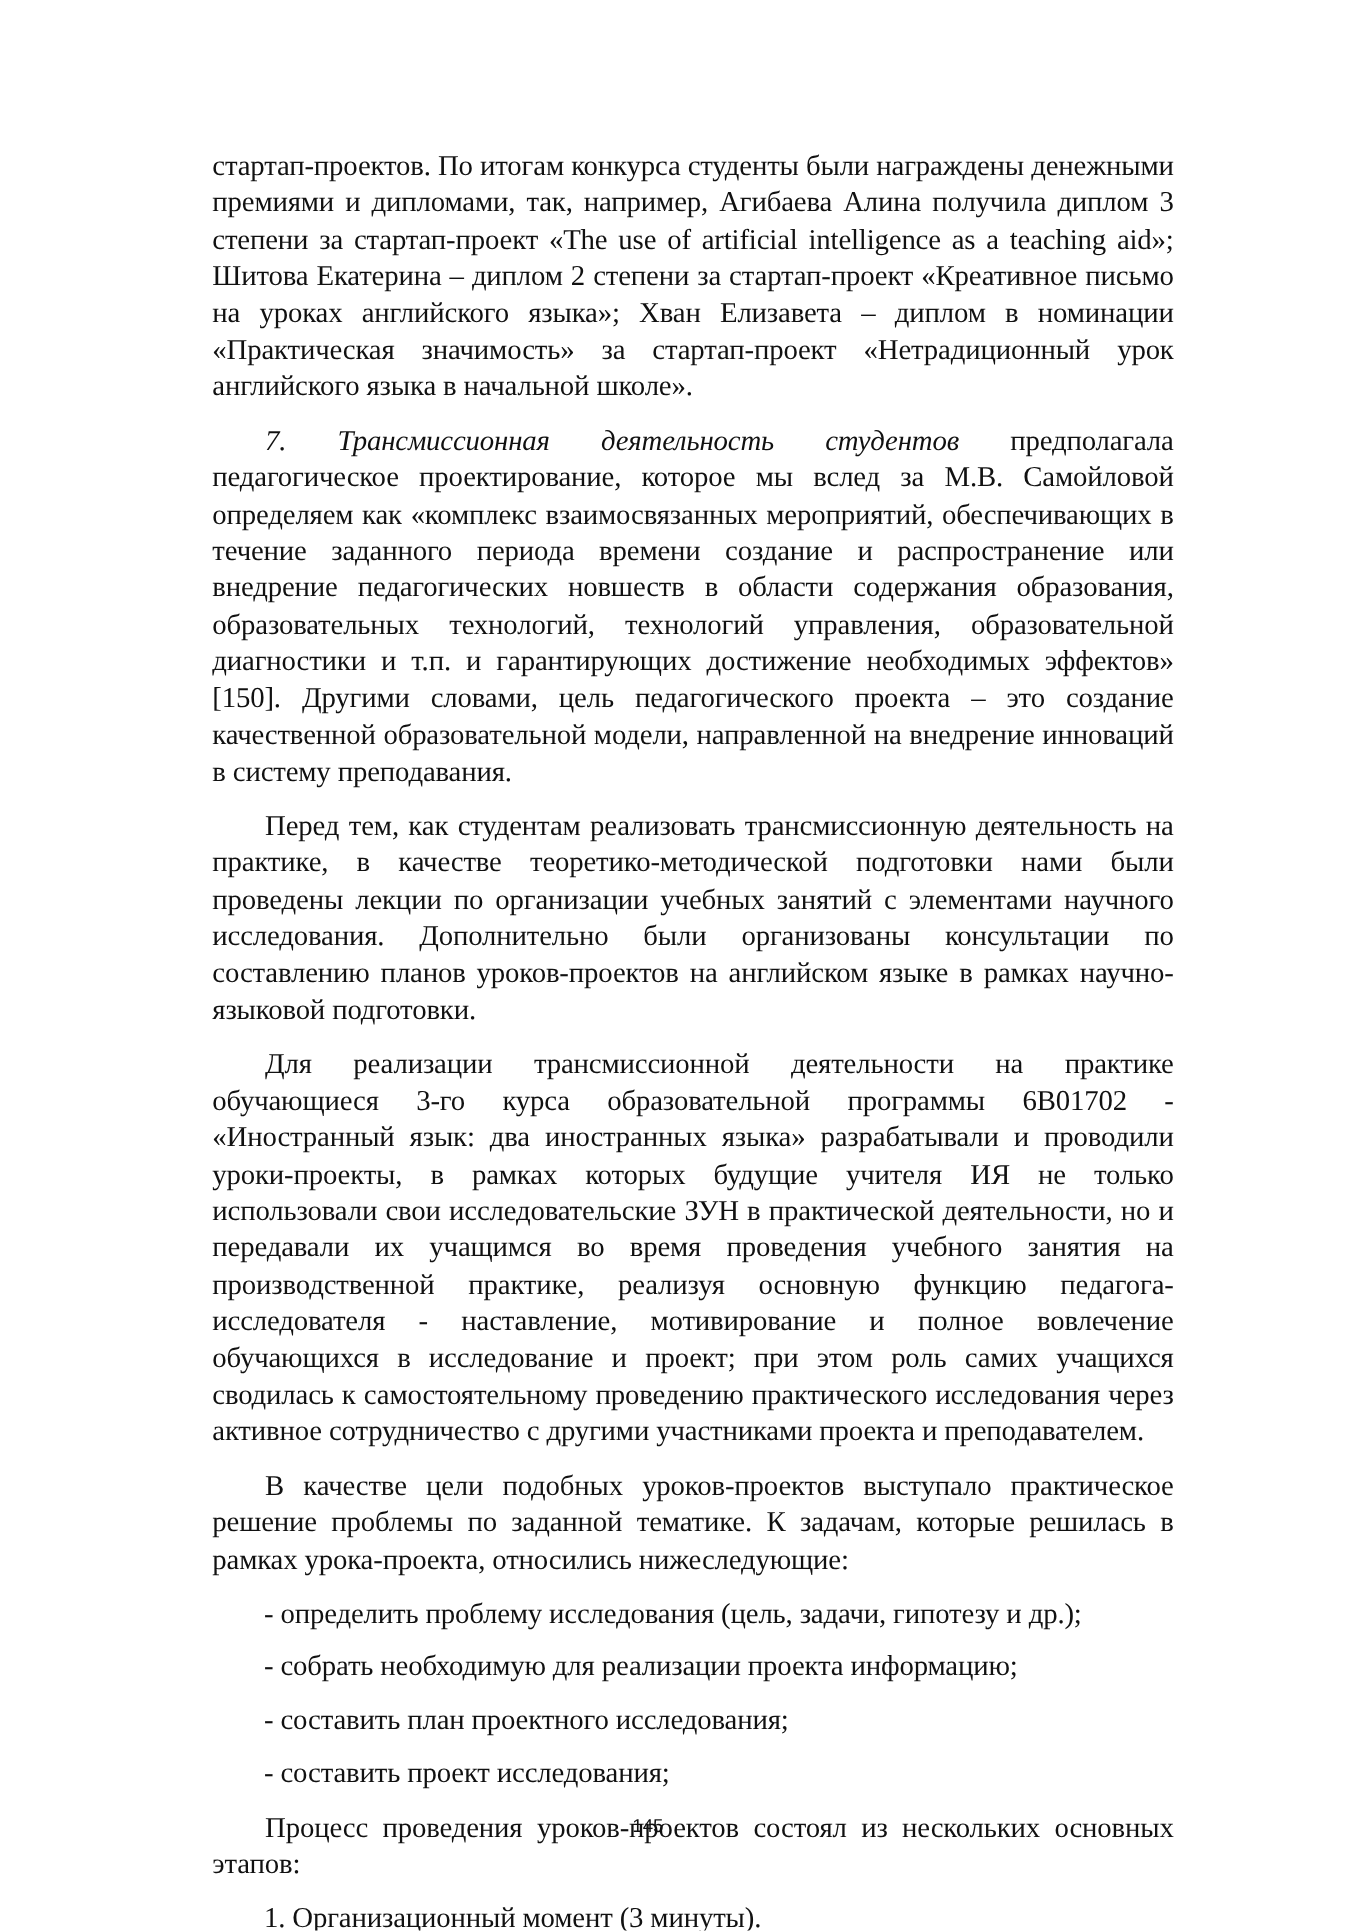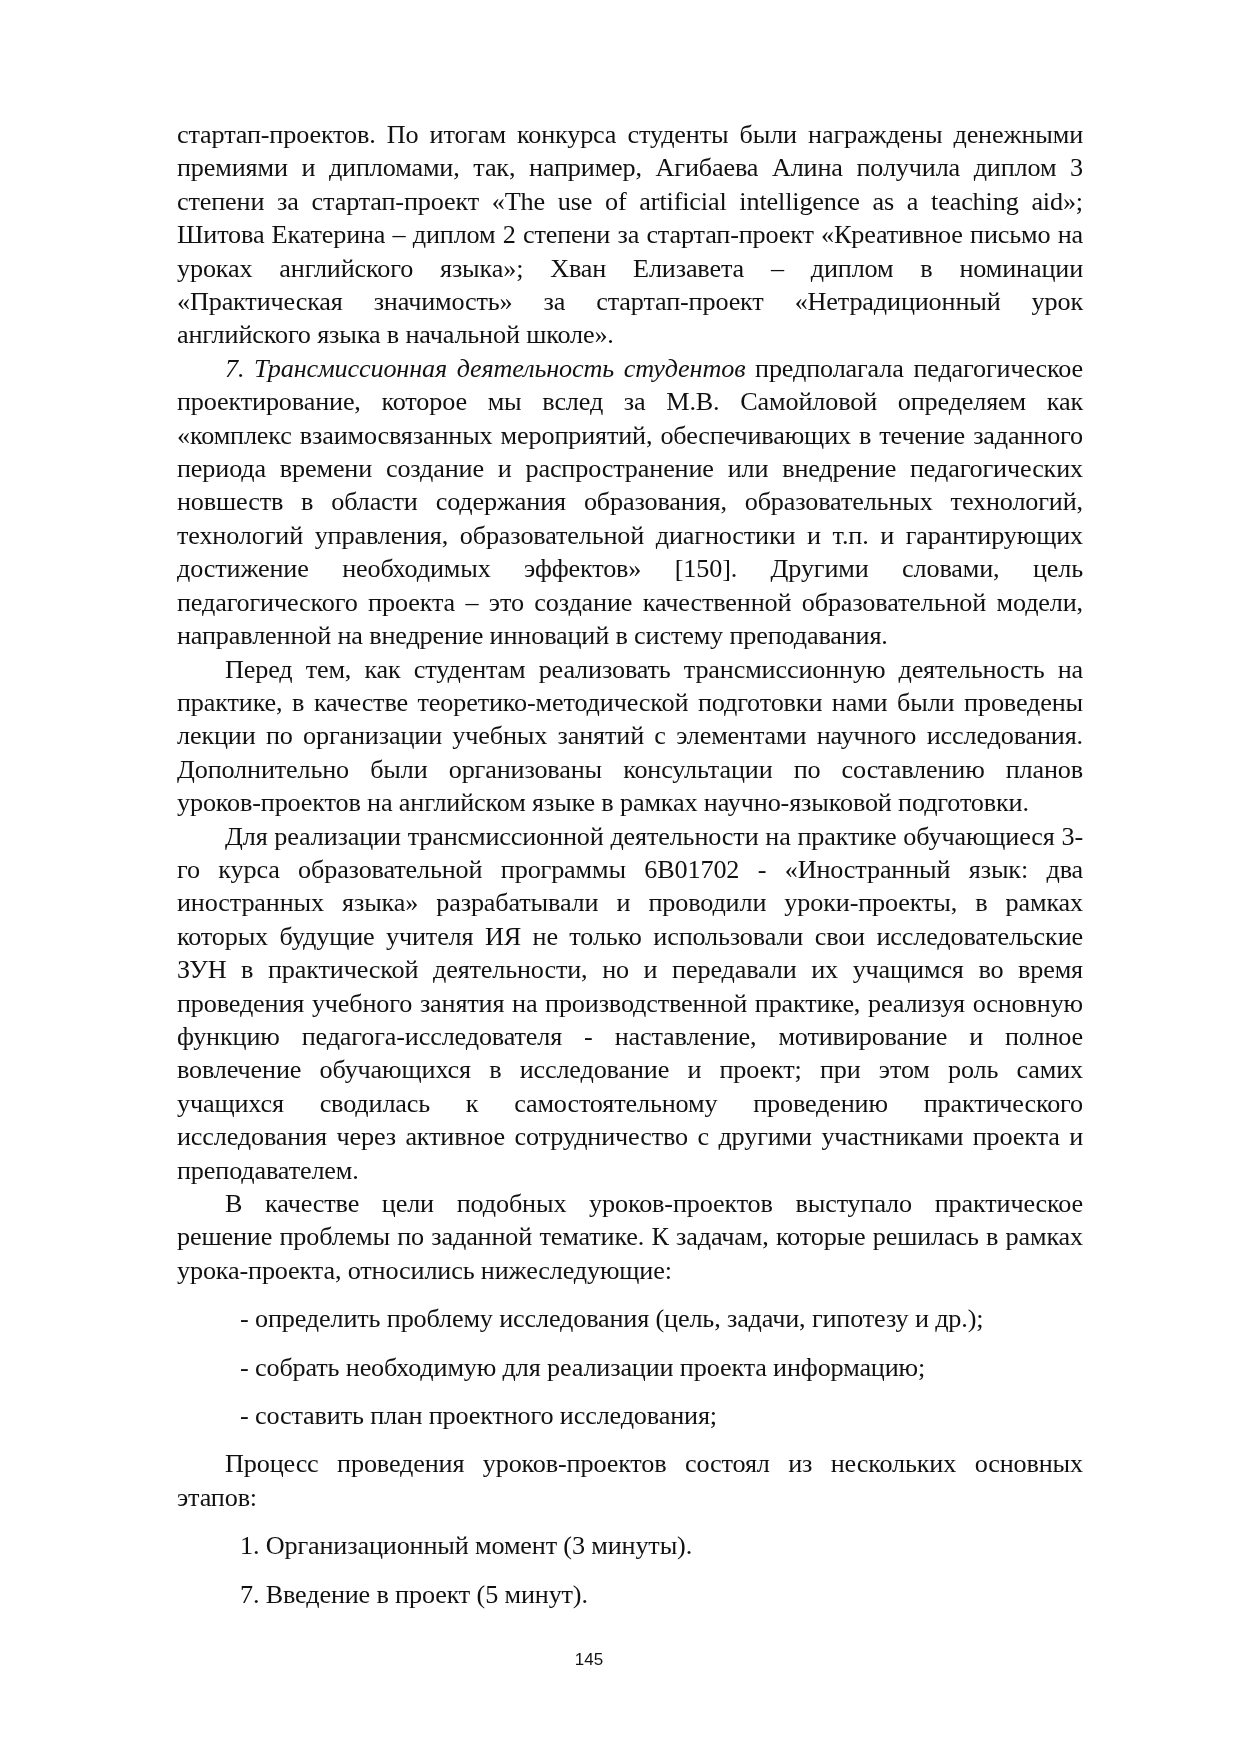--- a/index.html
+++ b/index.html
@@ -17,21 +17,21 @@
       position: absolute;
       left: 177px;
       top: 118px;
       width: 906px;
       font-family: "Liberation Serif", "DejaVu Serif", serif;
       font-size: 26.2px;
       line-height: 33.4px;
       color: #111111;
     }
     .para {
-      margin: 0;
+      margin: 16px;
       text-align: justify;
       text-indent: 48px;
       letter-spacing: -0.15px;
     }
     .para.noindent {
       text-indent: 0;
     }
     .list-line {
       margin: 15px;
       padding-left: 48px;
@@ -63,20 +63,21 @@
   <p class="para">Перед тем, как студентам реализовать трансмиссионную деятельность на практике, в качестве теоретико-методической подготовки нами были проведены лекции по организации учебных занятий с элементами научного исследования. Дополнительно были организованы консультации по составлению планов уроков-проектов на английском языке в рамках научно-языковой подготовки.</p>
 
   <p class="para">Для реализации трансмиссионной деятельности на практике обучающиеся 3-го курса образовательной программы 6В01702 - «Иностранный язык: два иностранных языка» разрабатывали и проводили уроки-проекты, в рамках которых будущие учителя ИЯ не только использовали свои исследовательские ЗУН в практической деятельности, но и передавали их учащимся во время проведения учебного занятия на производственной практике, реализуя основную функцию педагога-исследователя - наставление, мотивирование и полное вовлечение обучающихся в исследование и проект; при этом роль самих учащихся сводилась к самостоятельному проведению практического исследования через активное сотрудничество с другими участниками проекта и преподавателем.</p>
 
   <p class="para">В качестве цели подобных уроков-проектов выступало практическое решение проблемы по заданной тематике. К задачам, которые решилась в рамках урока-проекта, относились нижеследующие:</p>
 
   <div>
     <p class="list-line">- определить проблему исследования (цель, задачи, гипотезу и др.);</p>
     <p class="list-line">- собрать необходимую для реализации проекта информацию;</p>
     <p class="list-line">- составить план проектного исследования;</p>
+    <p class="list-line">- составить проект исследования;</p>
   </div>
 
   <p class="para">Процесс проведения уроков-проектов состоял из нескольких основных этапов:</p>
 
   <div>
     <p class="list-line">1. Организационный момент (3 минуты).</p>
     <p class="list-line">7. Введение в проект (5 минут).</p>
   </div>
 </div>
 

